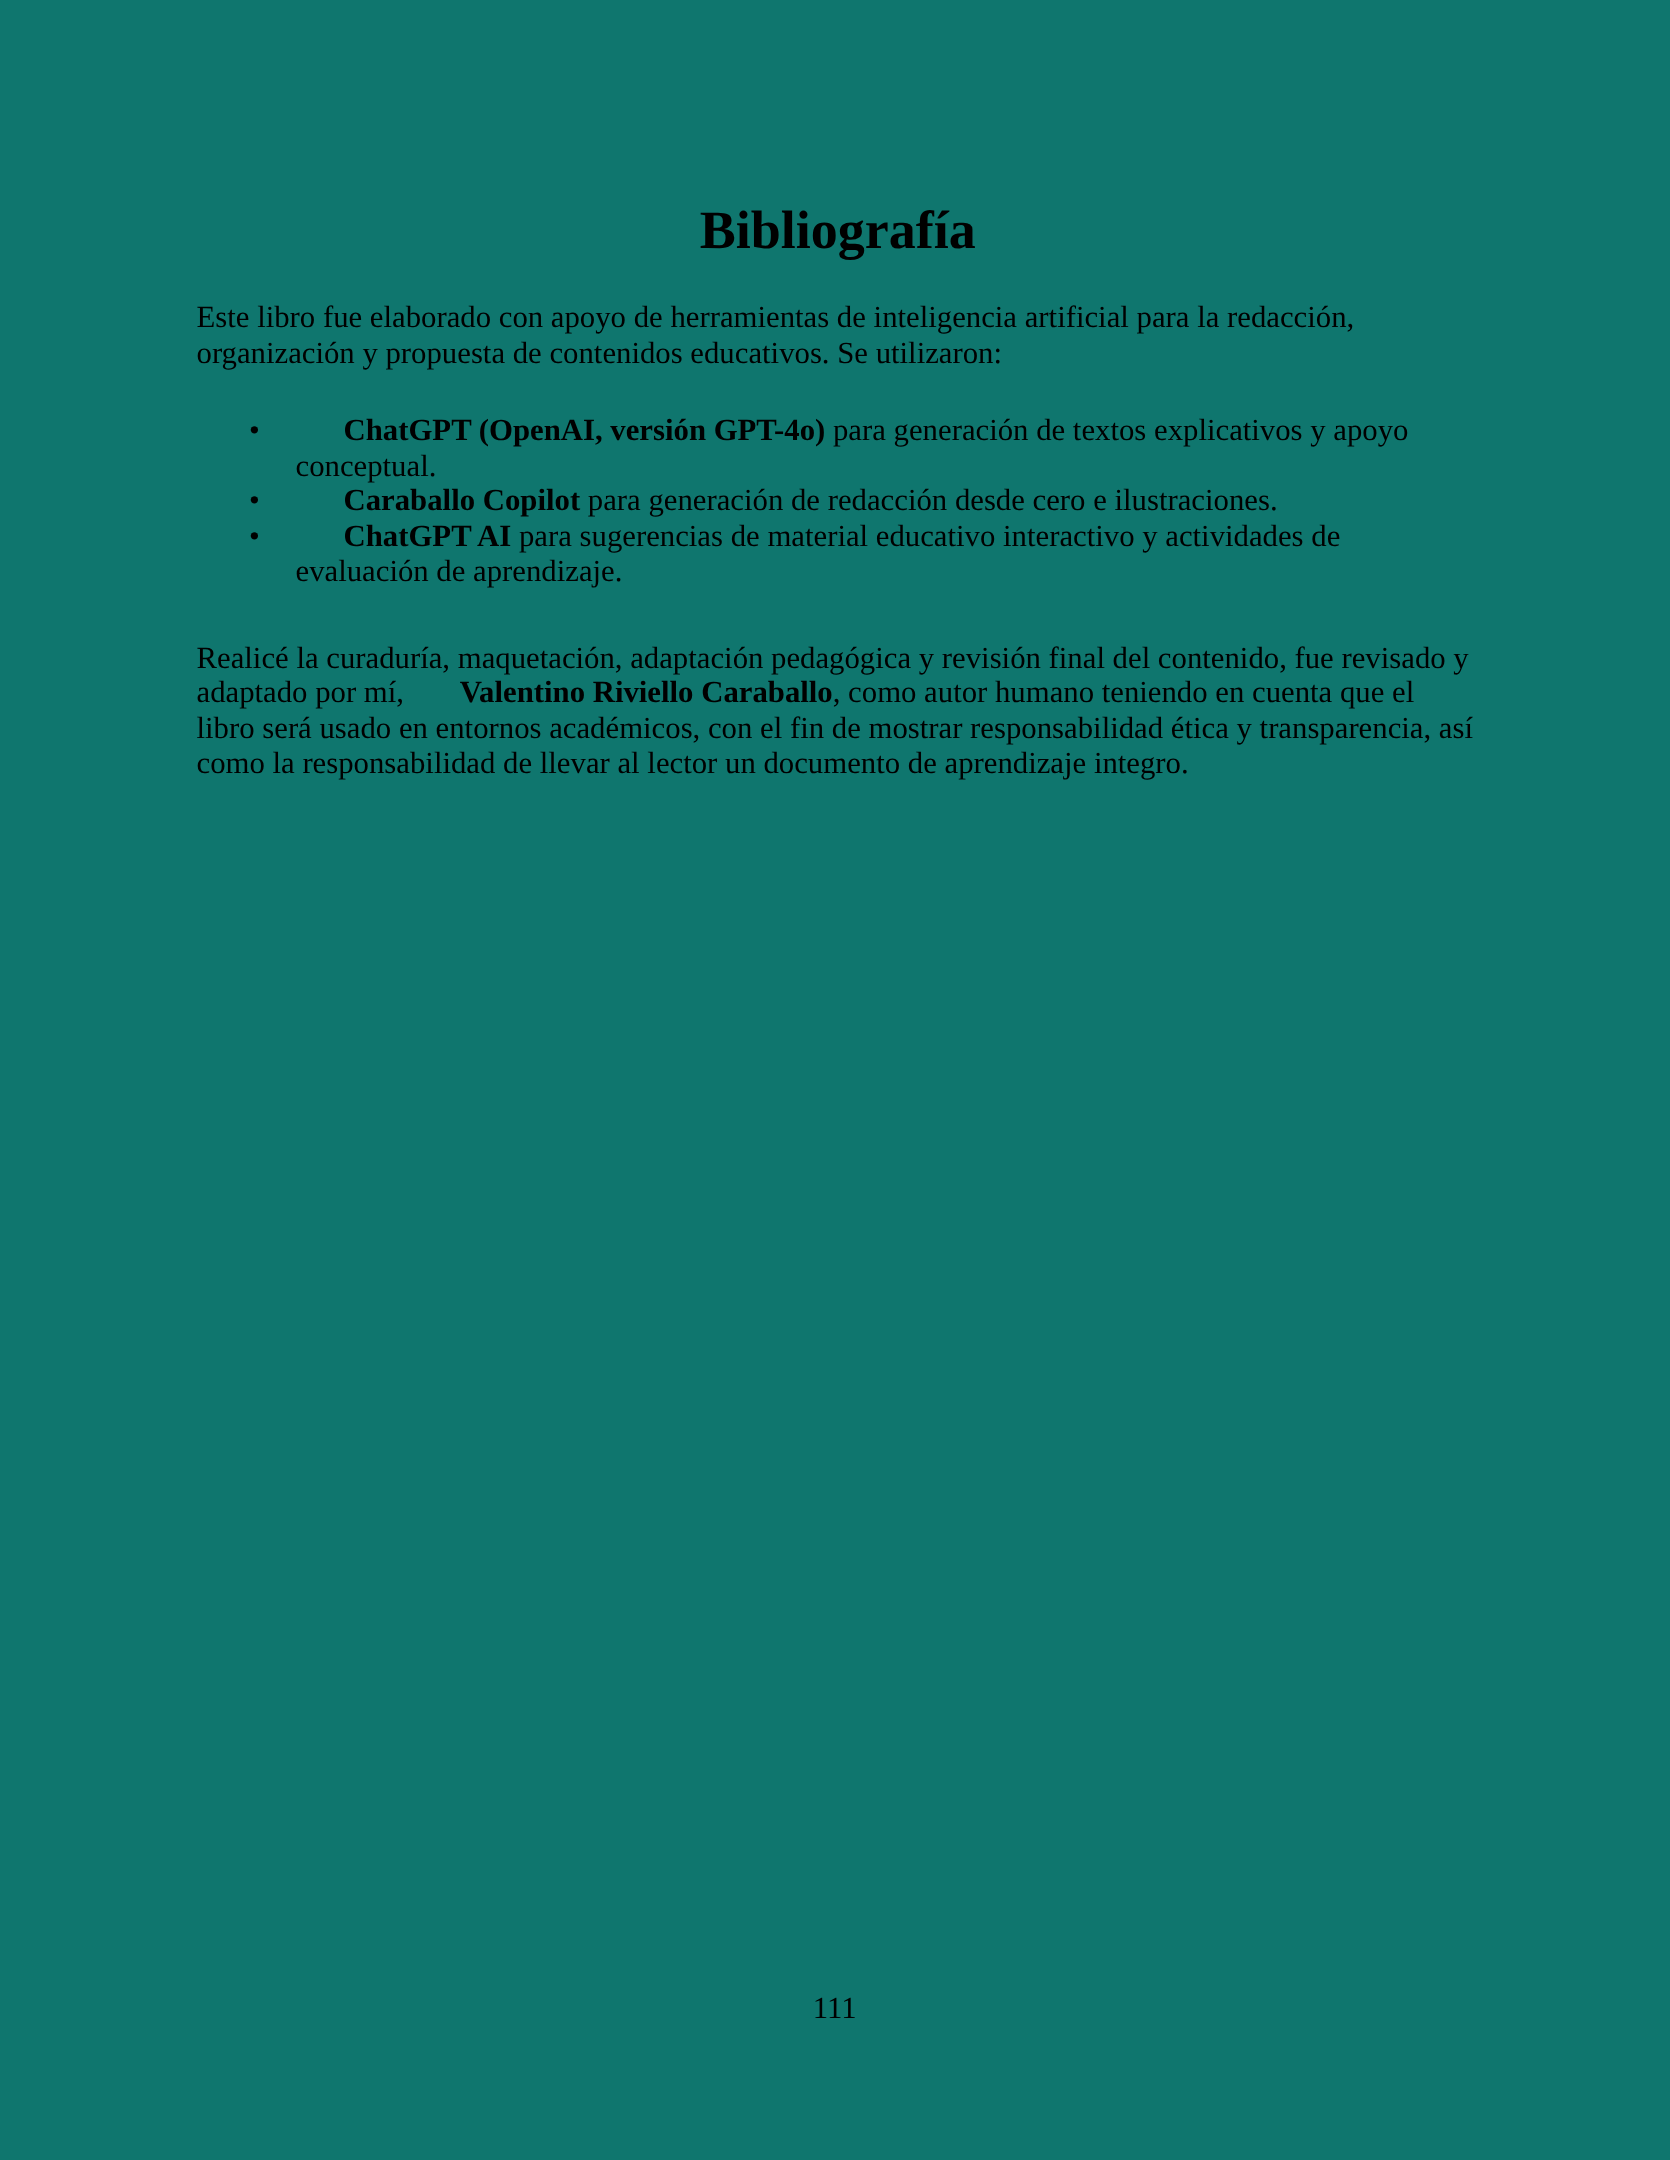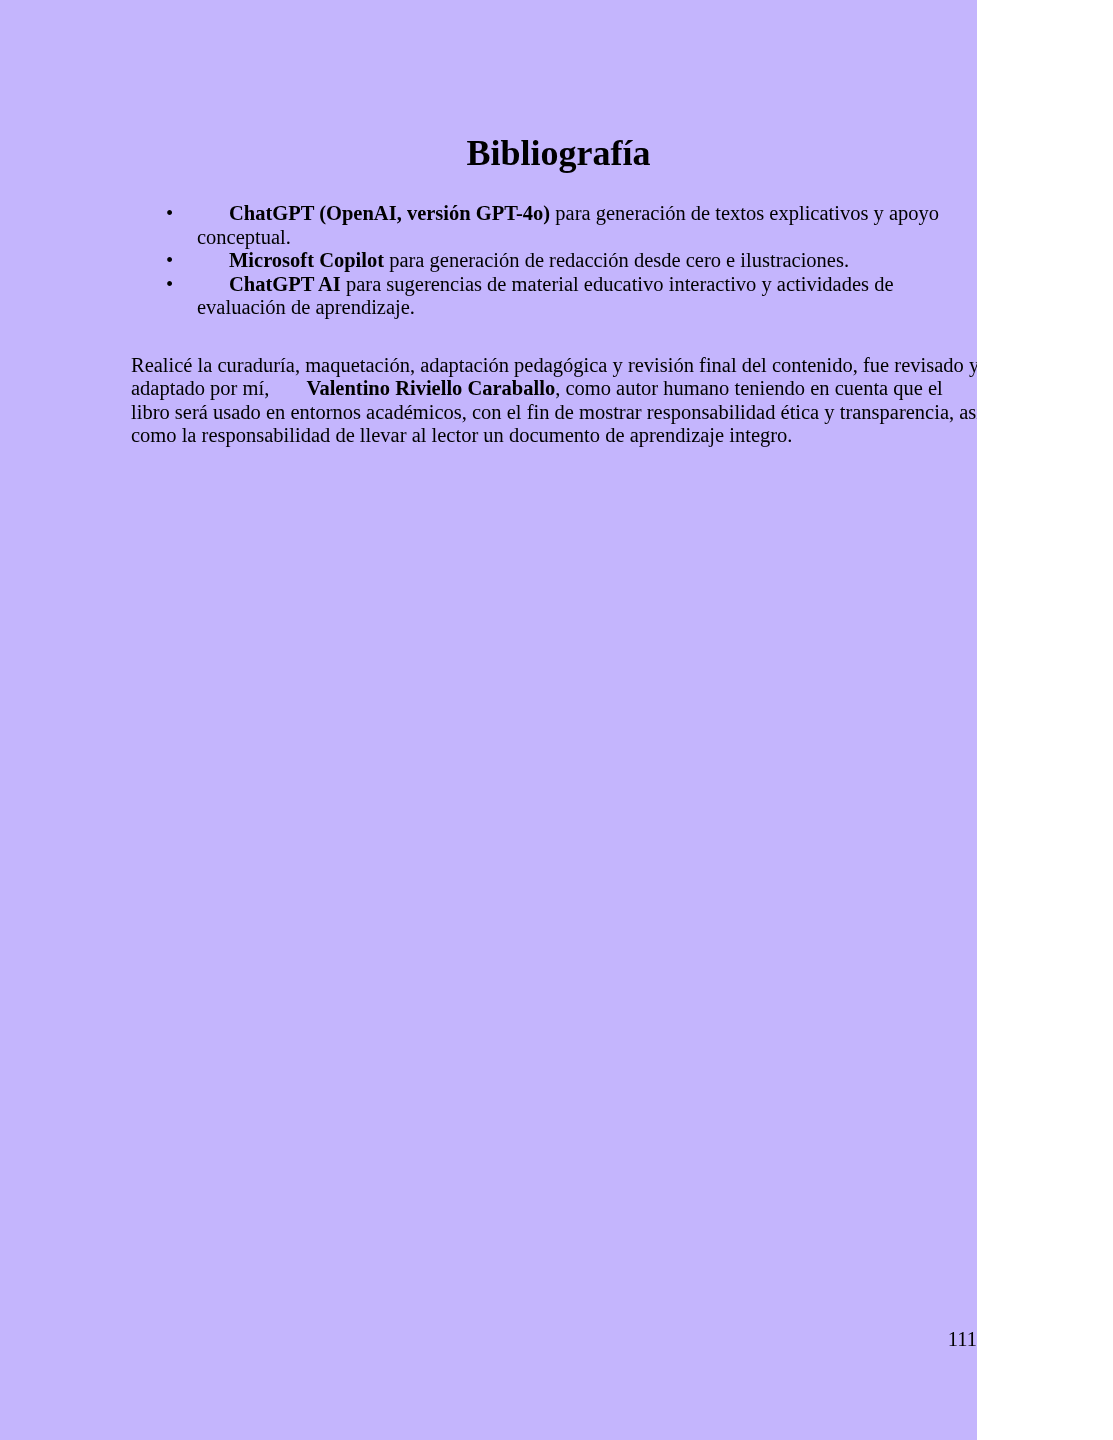--- a/index.html
+++ b/index.html
@@ -2,24 +2,24 @@
 <html><head>
 <meta charset="utf-8">
 <style>
   html, body {
     margin: 0;
     padding: 0;
     background: #ffffff;
   }
   .page {
     position: relative;
-    width: 977px;
+    width: 1113px;
     height: 1440px;
     box-sizing: border-box;
-    background: #c4b5fd;
+    background: #0f766e;
     color: #000000;
     font-family: "Liberation Serif", "DejaVu Serif", serif;
     font-size: 20.5px;
     line-height: 23.5px;
     overflow: hidden;
   }
   .content {
     position: absolute;
     left: 131px;
     top: 0;
@@ -57,37 +57,38 @@
   }
   .closing {
     margin-top: 34px;
   }
   b { font-weight: bold; margin-left: 32px; }
   .page-number {
     position: absolute;
     left: 0;
     right: 0;
     top: 1328px;
-    text-align: right;
+    text-align: center;
     font-size: 20.5px;
     line-height: 23.5px;
   }
 </style>
 </head>
 <body>
 
 <div class="page">
   <div class="content">
 
     <h1 class="doc-title">Bibliografía</h1>
 
+    <p class="para intro"><span>Este libro fue elaborado con apoyo de herramientas de inteligencia artificial para la redacción, organización y propuesta de contenidos educativos. Se utilizaron:</span></p>
 
     <ul class="tools-list">
       <li><span class="bullet-dot">•</span><b>ChatGPT (OpenAI, versión GPT-4o)</b><span> para generación de textos explicativos y apoyo conceptual.</span></li>
-      <li><span class="bullet-dot">•</span><b>Microsoft Copilot</b><span> para generación de redacción desde cero e ilustraciones.</span></li>
+      <li><span class="bullet-dot">•</span><b>Caraballo Copilot</b><span> para generación de redacción desde cero e ilustraciones.</span></li>
       <li><span class="bullet-dot">•</span><b>ChatGPT AI</b><span> para sugerencias de material educativo interactivo y actividades de evaluación de aprendizaje.</span></li>
     </ul>
 
     <p class="para closing"><span>Realicé la curaduría, maquetación, adaptación pedagógica y revisión final del contenido, fue revisado y adaptado por mí, </span><b>Valentino Riviello Caraballo</b><span>, como autor humano teniendo en cuenta que el libro será usado en entornos académicos, con el fin de mostrar responsabilidad ética y transparencia, así como la responsabilidad de llevar al lector un documento de aprendizaje integro.</span></p>
 
   </div>
 
   <div class="page-number">111</div>
 </div>
 

